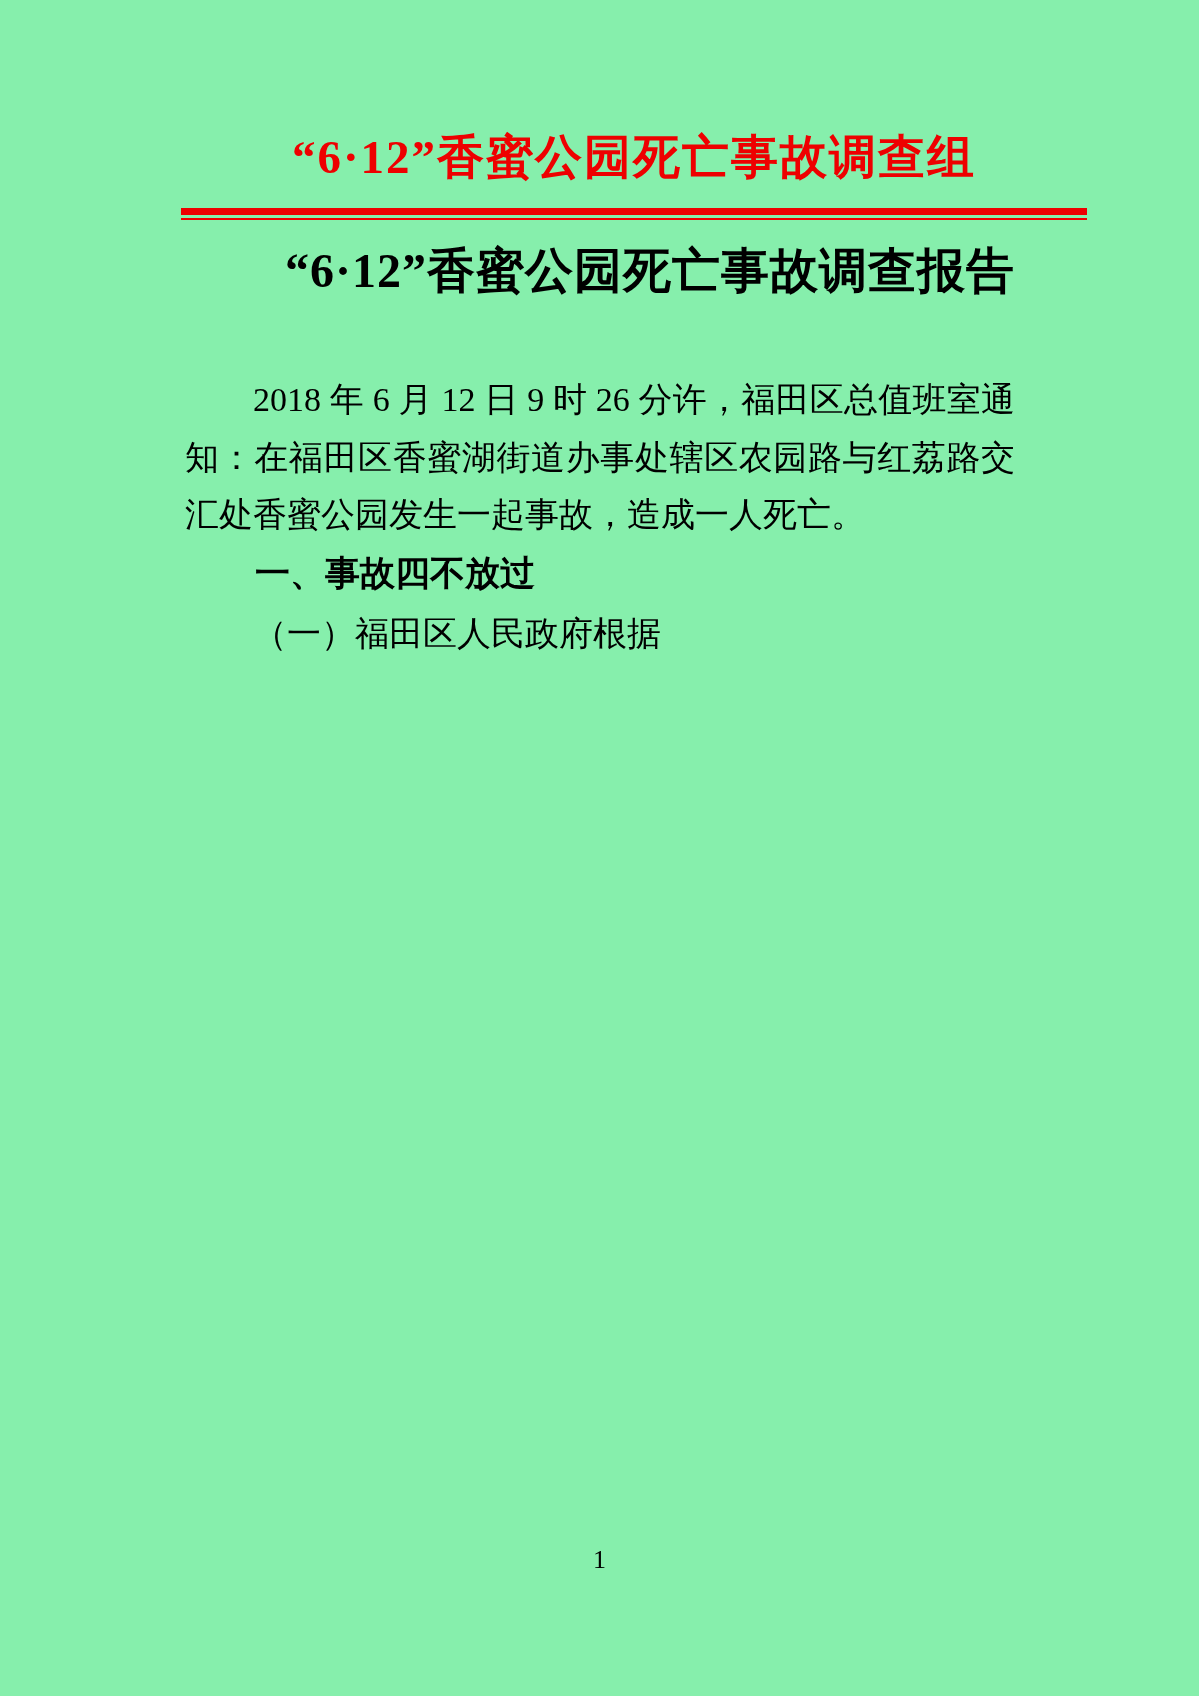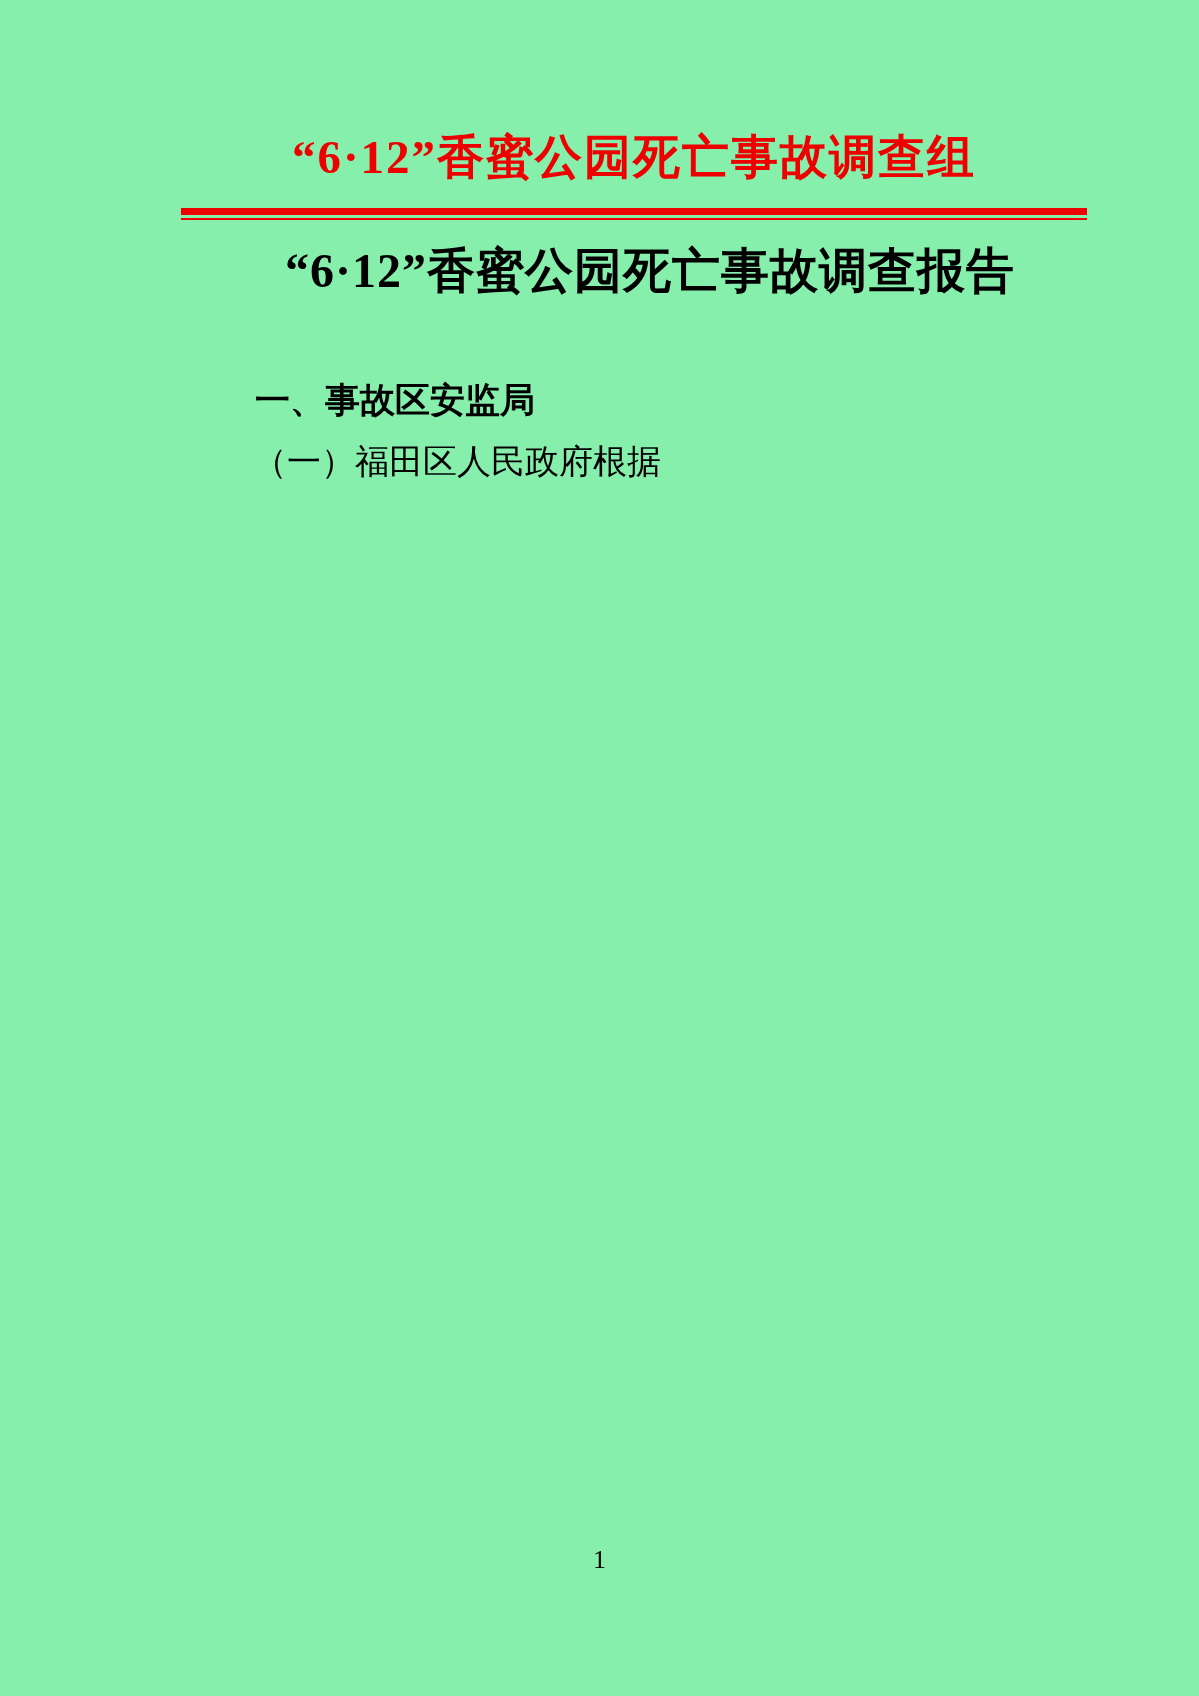--- a/index.html
+++ b/index.html
@@ -97,22 +97,23 @@
     <div class="rule">
       <div class="rule-thick"></div>
       <div class="rule-gap"></div>
       <div class="rule-thin"></div>
     </div>
   </div>
 
   <div class="doc-title">“6·12”香蜜公园死亡事故调查报告</div>
 
   <div class="body-text">
+    <p>2018 年 6 月 12 日 9 时 26 分许，福田区总值班室通知：在福田区香蜜湖街道办事处辖区农园路与红荔路交汇处香蜜公园发生一起事故，造成一人死亡。</p>
 
-    <div class="section-heading"><span class="heavy">一、事故</span><span>区安监局</span></div>
+    <div class="section-heading"><span class="heavy">一、事故</span><span>四不放过</span></div>
 
     <div class="sub-heading">（一）福田区人民政府根据</div>
 
   </div>
 
   <div class="page-number">1</div>
 
 </div>
 
 </body></html>

